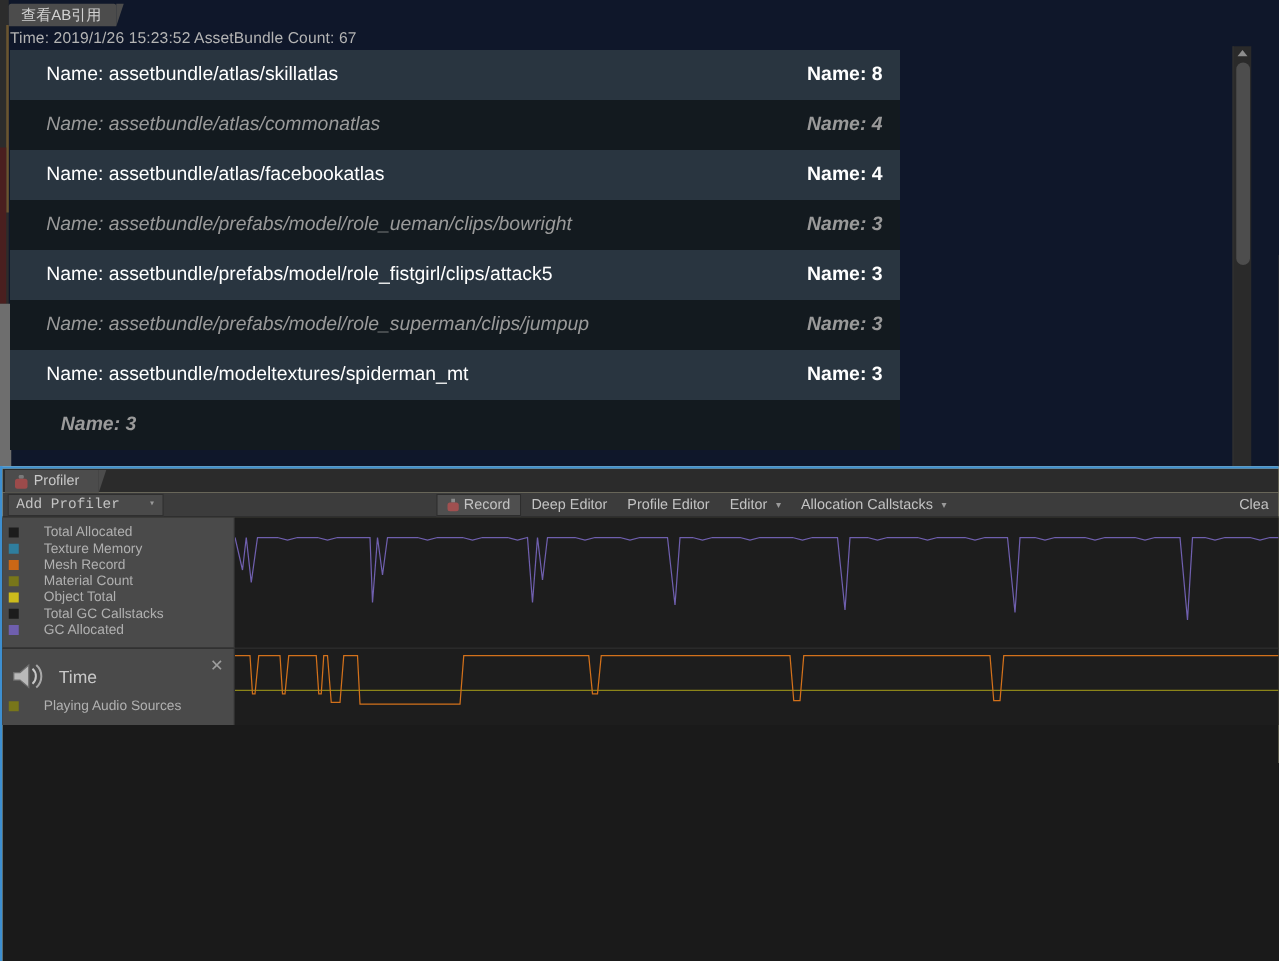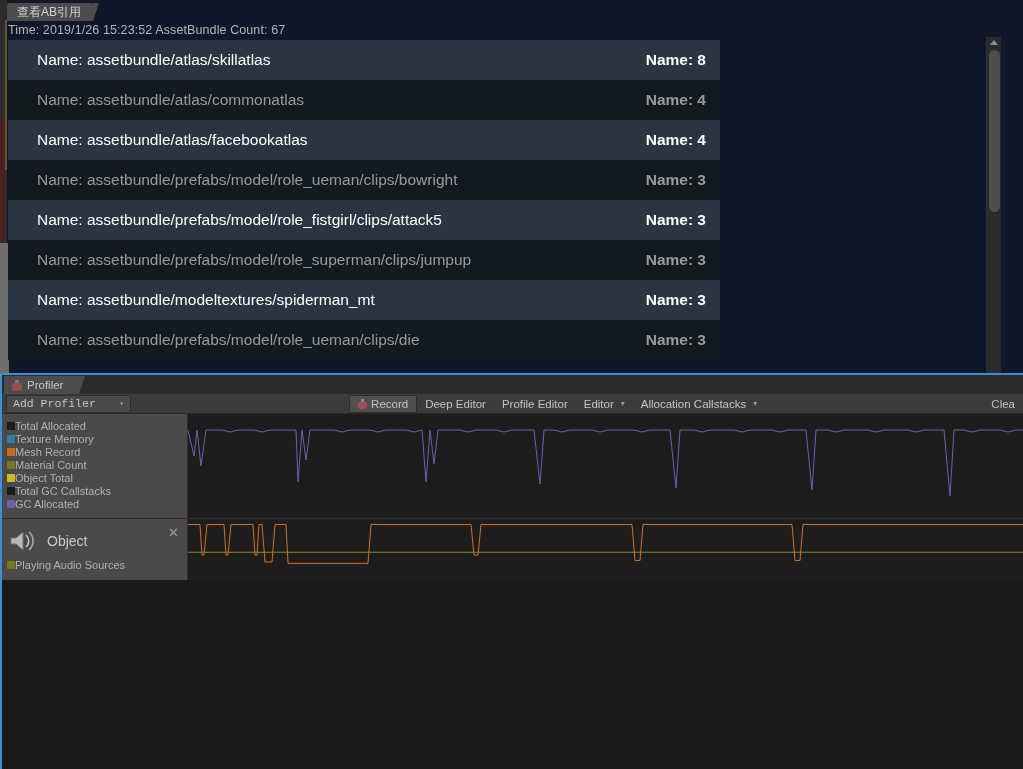--- a/index.html
+++ b/index.html
@@ -67,21 +67,21 @@
   .row.dark  { background: #131a1f; }
   .row .name {
     padding-left: 14px; font-size: 15.5px; white-space: nowrap;
     flex: 1 1 auto;
   }
   .row .count {
     width: 100px; text-align: right; padding-right: 14px;
     font-size: 15.5px; font-weight: bold; white-space: nowrap;
   }
   .row.light .name, .row.light .count { color: #ffffff; }
-  .row.dark  .name, .row.dark  .count { color: #9a9a9a; }
+  .row.dark  .name, .row.dark  .count { color: #9a9a9a; font-style: italic; }
 
   
   .vscroll {
     position: absolute; left: 986px; top: 37px; width: 15px; height: 336px;
     background: #2a2a2a; border-left: 1px solid #303030;
   }
   .vscroll .uparrow {
     position: absolute; left: 3px; top: 3px;
     width: 0; height: 0;
     border-left: 4px solid transparent; border-right: 4px solid transparent;
@@ -161,21 +161,21 @@
   }
   .chart-block { position: relative; width: 100%; background: #1d1d1d; }
   .chart-block + .chart-block { border-top: 1px solid #2f2f2f; }
   .chart-legend {
     position: absolute; left: 0; top: 0; width: 186px; height: 100%;
     background: #4a4a4a; border-right: 1px solid #2f2f2f; z-index: 3;
     padding: 5px 0 0 5px;
   }
   .chart-legend.memory { background: #4a4a4a; }
   .legend-item {
-    display: flex; align-items: center; gap: 0; height: 13px;
+    display: flex; align-items: center; gap: 20px; height: 13px;
     color: #b0b0b0; font-size: 11px; white-space: nowrap;
   }
   .legend-swatch { width: 8px; height: 8px; display: inline-block; flex: 0 0 auto; }
   .chart-canvas { position: absolute; left: 186px; top: 0; right: 0; height: 100%; overflow: hidden; }
   .chart-canvas svg { display: block; width: 100%; height: 100%; }
 
   .audio-head {
     display: flex; align-items: center; gap: 8px;
     height: 34px; padding-left: 2px; position: relative;
   }
@@ -228,21 +228,20 @@
         </div>
         <div class="row dark">
           <div class="name">Name: assetbundle/prefabs/model/role_superman/clips/jumpup</div>
           <div class="count">Name: 3</div>
         </div>
         <div class="row light">
           <div class="name">Name: assetbundle/modeltextures/spiderman_mt</div>
           <div class="count">Name: 3</div>
         </div>
         <div class="row dark">
-          <div class="name">Name: assetbundle/prefabs/model/role_ueman/clips/die</div>
           <div class="count">Name: 3</div>
         </div>
       </div>
 
     <div class="vscroll">
       <div class="uparrow"></div>
       <div class="thumb"></div>
     </div>
   </div>
 
@@ -330,21 +329,21 @@
       <div class="chart-block" style="height:62px;">
         <div class="chart-legend">
           <div class="audio-head">
             <span class="speaker-icon">
               <svg viewBox="0 0 30 24" width="30" height="24">
                 <polygon points="2,9 7,9 14,3 14,21 7,15 2,15" fill="#b9b9b9" stroke="#6e6e6e" stroke-width="1"></polygon>
                 <path d="M17 6 A8 8 0 0 1 17 18" fill="none" stroke="#c8c8c8" stroke-width="1.6"></path>
                 <path d="M20 3 A12 12 0 0 1 20 21" fill="none" stroke="#a8a8a8" stroke-width="1.6"></path>
               </svg>
             </span>
-            <span class="audio-title">Object</span>
+            <span class="audio-title">Time</span>
             <span class="audio-close">✕</span>
           </div>
           <div class="legend-item">
             <span class="legend-swatch" style="background:#78761a"></span>
             <span>Playing Audio Sources</span>
           </div>
         </div>
         <div class="chart-canvas">
           <svg id="audio-svg" viewBox="0 0 835 44" preserveAspectRatio="none">
               <path d="M0.00 24.00 L835.00 24.00" fill="none" stroke="#8c8519" stroke-width="1" vector-effect="non-scaling-stroke"></path>

